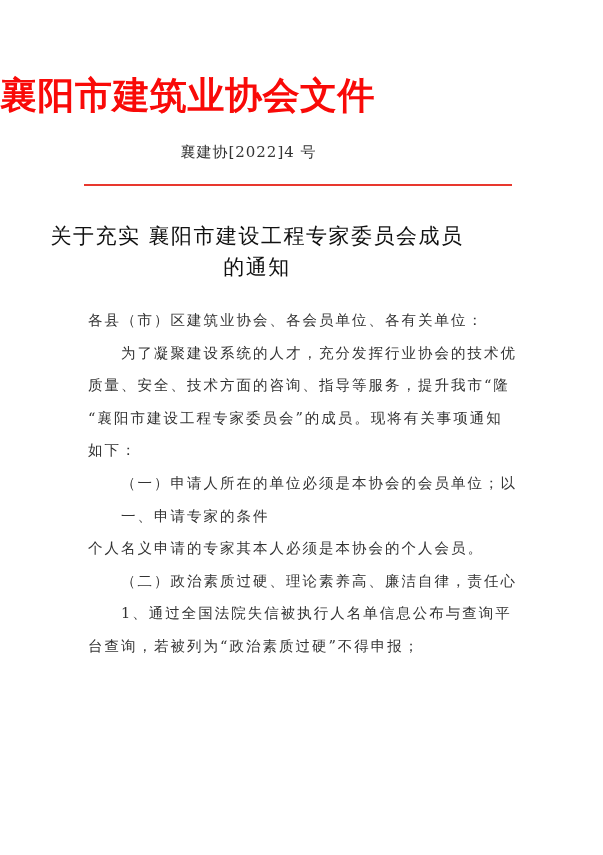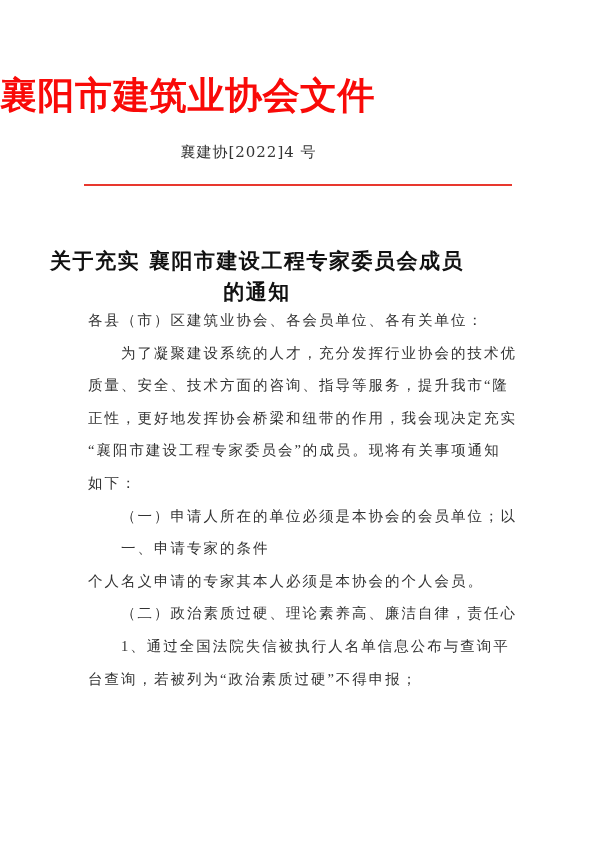--- a/index.html
+++ b/index.html
@@ -36,39 +36,37 @@
     top: 184px; left: 84px;
     width: 428px;
     height: 2px;
   }
   .doc-title {
     position: absolute;
     top: 221px; left: 0;
     width: 514px;
     text-align: center;
     font-size: 21px;
-    font-weight: 700;
+    font-weight: 400;
     color: #111111;
     line-height: 31px;
     letter-spacing: 1.5px;
-    margin-top: 24px;
   }
   .doc-body {
     position: absolute;
     top: 304px; left: 88px;
     width: 436px;
     font-size: 14.5px;
     color: #333333;
   }
   .body-line {
     height: 32.6px;
     line-height: 32.6px;
     letter-spacing: 2px;
     white-space: nowrap;
-    font-family: Liberation Serif, serif;
   }
   .body-line.indent { padding-left: 33px; }
 </style>
 </head>
 <body style="background: rgb(255, 255, 255);">
 
 <div class="org-title" style="color: rgb(249, 10, 8);">襄阳市建筑业协会文件</div>
 
 <div class="doc-number">襄建协[2022]4 号</div>
 
@@ -76,21 +74,20 @@
 
 <div class="doc-title">
   <div>关于充实 襄阳市建设工程专家委员会成员</div>
   <div>的通知</div>
 </div>
 
 <div class="doc-body" style="color: rgb(51, 51, 51);">
     <div class="body-line">各县（市）区建筑业协会、各会员单位、各有关单位：</div>
     <div class="body-line indent">为了凝聚建设系统的人才，充分发挥行业协会的技术优</div>
     <div class="body-line">质量、安全、技术方面的咨询、指导等服务，提升我市“隆</div>
-    <div class="body-line">正性，更好地发挥协会桥梁和纽带的作用，我会现决定充实</div>
     <div class="body-line">“襄阳市建设工程专家委员会”的成员。现将有关事项通知</div>
     <div class="body-line">如下：</div>
     <div class="body-line indent">（一）申请人所在的单位必须是本协会的会员单位；以</div>
     <div class="body-line indent">一、申请专家的条件</div>
     <div class="body-line">个人名义申请的专家其本人必须是本协会的个人会员。</div>
     <div class="body-line indent">（二）政治素质过硬、理论素养高、廉洁自律，责任心</div>
     <div class="body-line indent">1、通过全国法院失信被执行人名单信息公布与查询平</div>
     <div class="body-line">台查询，若被列为“政治素质过硬”不得申报；</div>
   </div>
 

